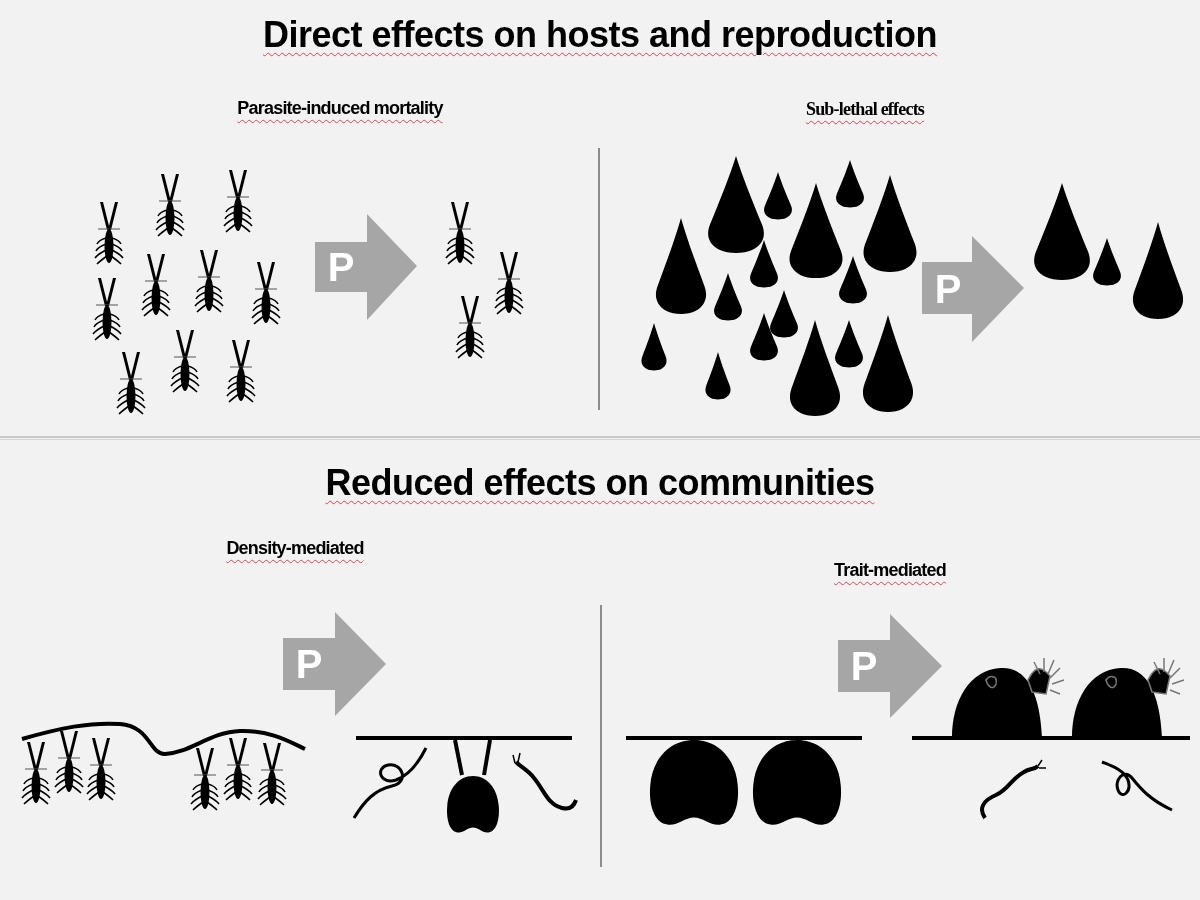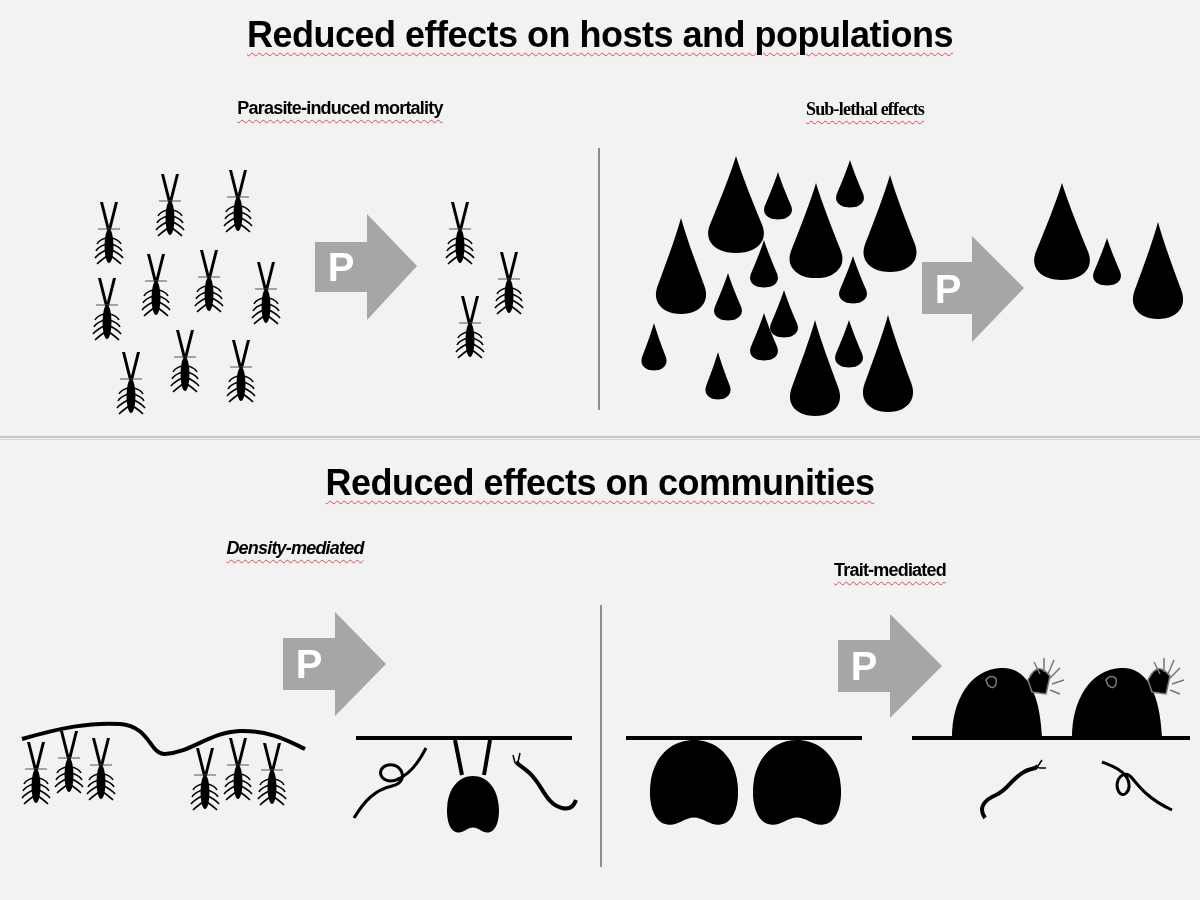--- a/index.html
+++ b/index.html
@@ -32,35 +32,35 @@
       border-top: 2px solid #c8c8c8; border-bottom: 1px solid #d4d4d4;
       box-sizing: border-box;
     }
     .vdivider { position: absolute; width: 2px; background: #8c8c8c; }
     svg { position: absolute; left: 0; top: 0; overflow: visible; }
   </style>
 </head>
 <body>
 
 <div class="title" style="top:14px;">
-  <span class="squiggle">Reduced effects on hosts and populations</span>
+  <span class="squiggle">Direct effects on hosts and reproduction</span>
 </div>
 <div class="subtitle" style="left:120px; width:440px; top:98px;">
   <span class="squiggle">Parasite-induced mortality</span>
 </div>
 <div class="subtitle" style="left:680px; width:370px; top:99px;font-family:Liberation Serif, serif;">
   <span class="squiggle">Sub-lethal effects</span>
 </div>
 
 <div class="hdivider"></div>
 
 <div class="title" style="top:462px;">
   <span class="squiggle">Reduced effects on communities</span>
 </div>
-<div class="subtitle" style="left:150px; width:290px; top:538px;font-style:italic;">
+<div class="subtitle" style="left:150px; width:290px; top:538px;">
   <span class="squiggle">Density-mediated</span>
 </div>
 <div class="subtitle" style="left:760px; width:260px; top:560px;">
   <span class="squiggle">Trait-mediated</span>
 </div>
 
 <div class="vdivider" style="left:598px; top:148px; height:262px;"></div>
 <div class="vdivider" style="left:600px; top:605px; height:262px;"></div>
 
 <div class="note" style="left:985px; top:336px; width:180px;">

